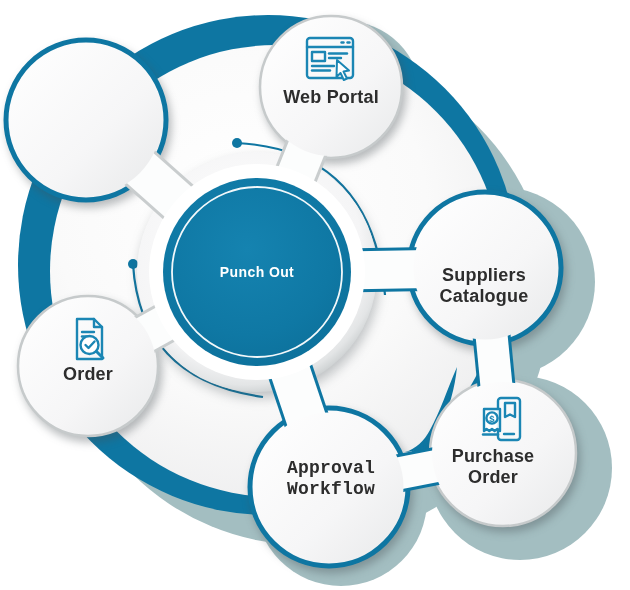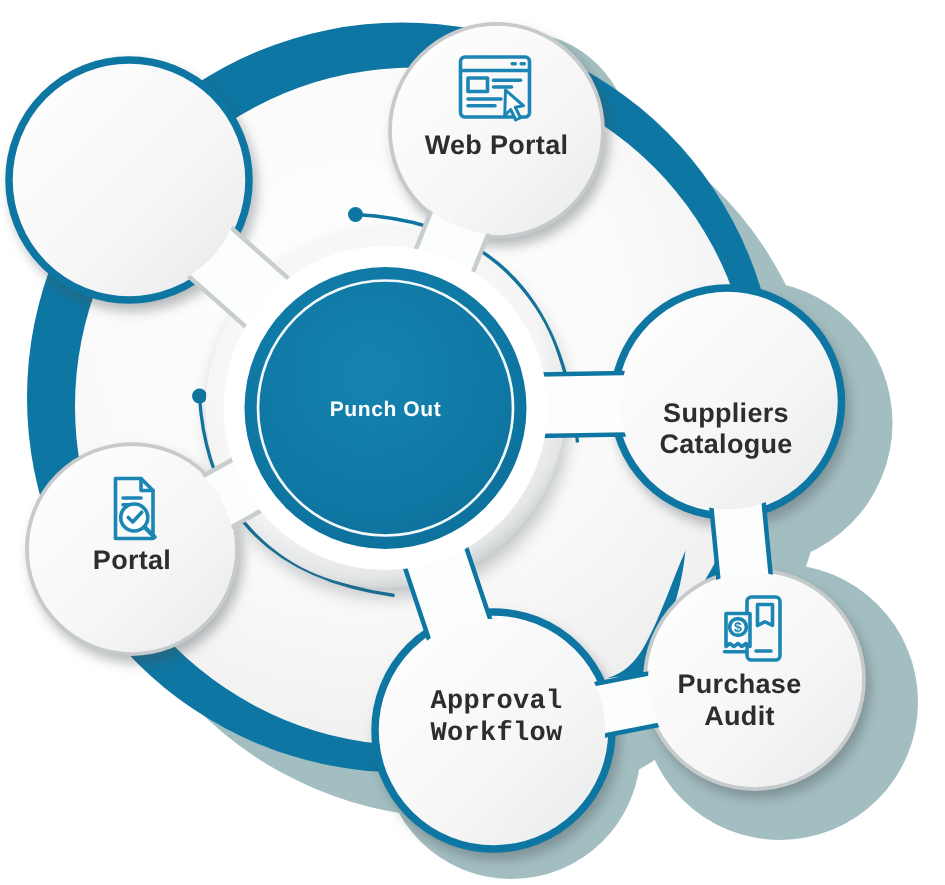--- a/index.html
+++ b/index.html
@@ -127,16 +127,16 @@
     <text x="9" y="24.5" font-size="9.5" font-weight="bold" font-family="Liberation Sans, sans-serif" fill="#1b86b4" stroke="none" text-anchor="middle">$</text>
   </g>
 
   <circle cx="257" cy="272" r="94" fill="url(#centerTeal)"></circle>
   <circle cx="257" cy="272" r="85" fill="none" stroke="#ffffff" stroke-width="1.8" opacity="0.95"></circle>
 </svg>
 
   <div class="center-label" style="left:257px;top:272px;width:150px;">Punch Out</div>
   <div class="node-label" style="left:331px;top:97px;width:130px;text-align:center;">Web Portal</div>
   <div class="node-label" style="left:484px;top:269px;width:105px;margin-top:17px;">Suppliers Catalogue</div>
-  <div class="node-label" style="left:88px;top:374px;width:100px;">Portal</div>
-  <div class="node-label" style="left:493px;top:467px;width:100px;">Purchase Audit</div>
+  <div class="node-label" style="left:88px;top:374px;width:100px;">Order</div>
+  <div class="node-label" style="left:493px;top:467px;width:100px;">Purchase Order</div>
   <div class="node-label" style="left:331px;top:479px;width:110px;font-family:Liberation Mono, monospace;">Approval Workflow</div>
 </div>
 
 </body></html>

